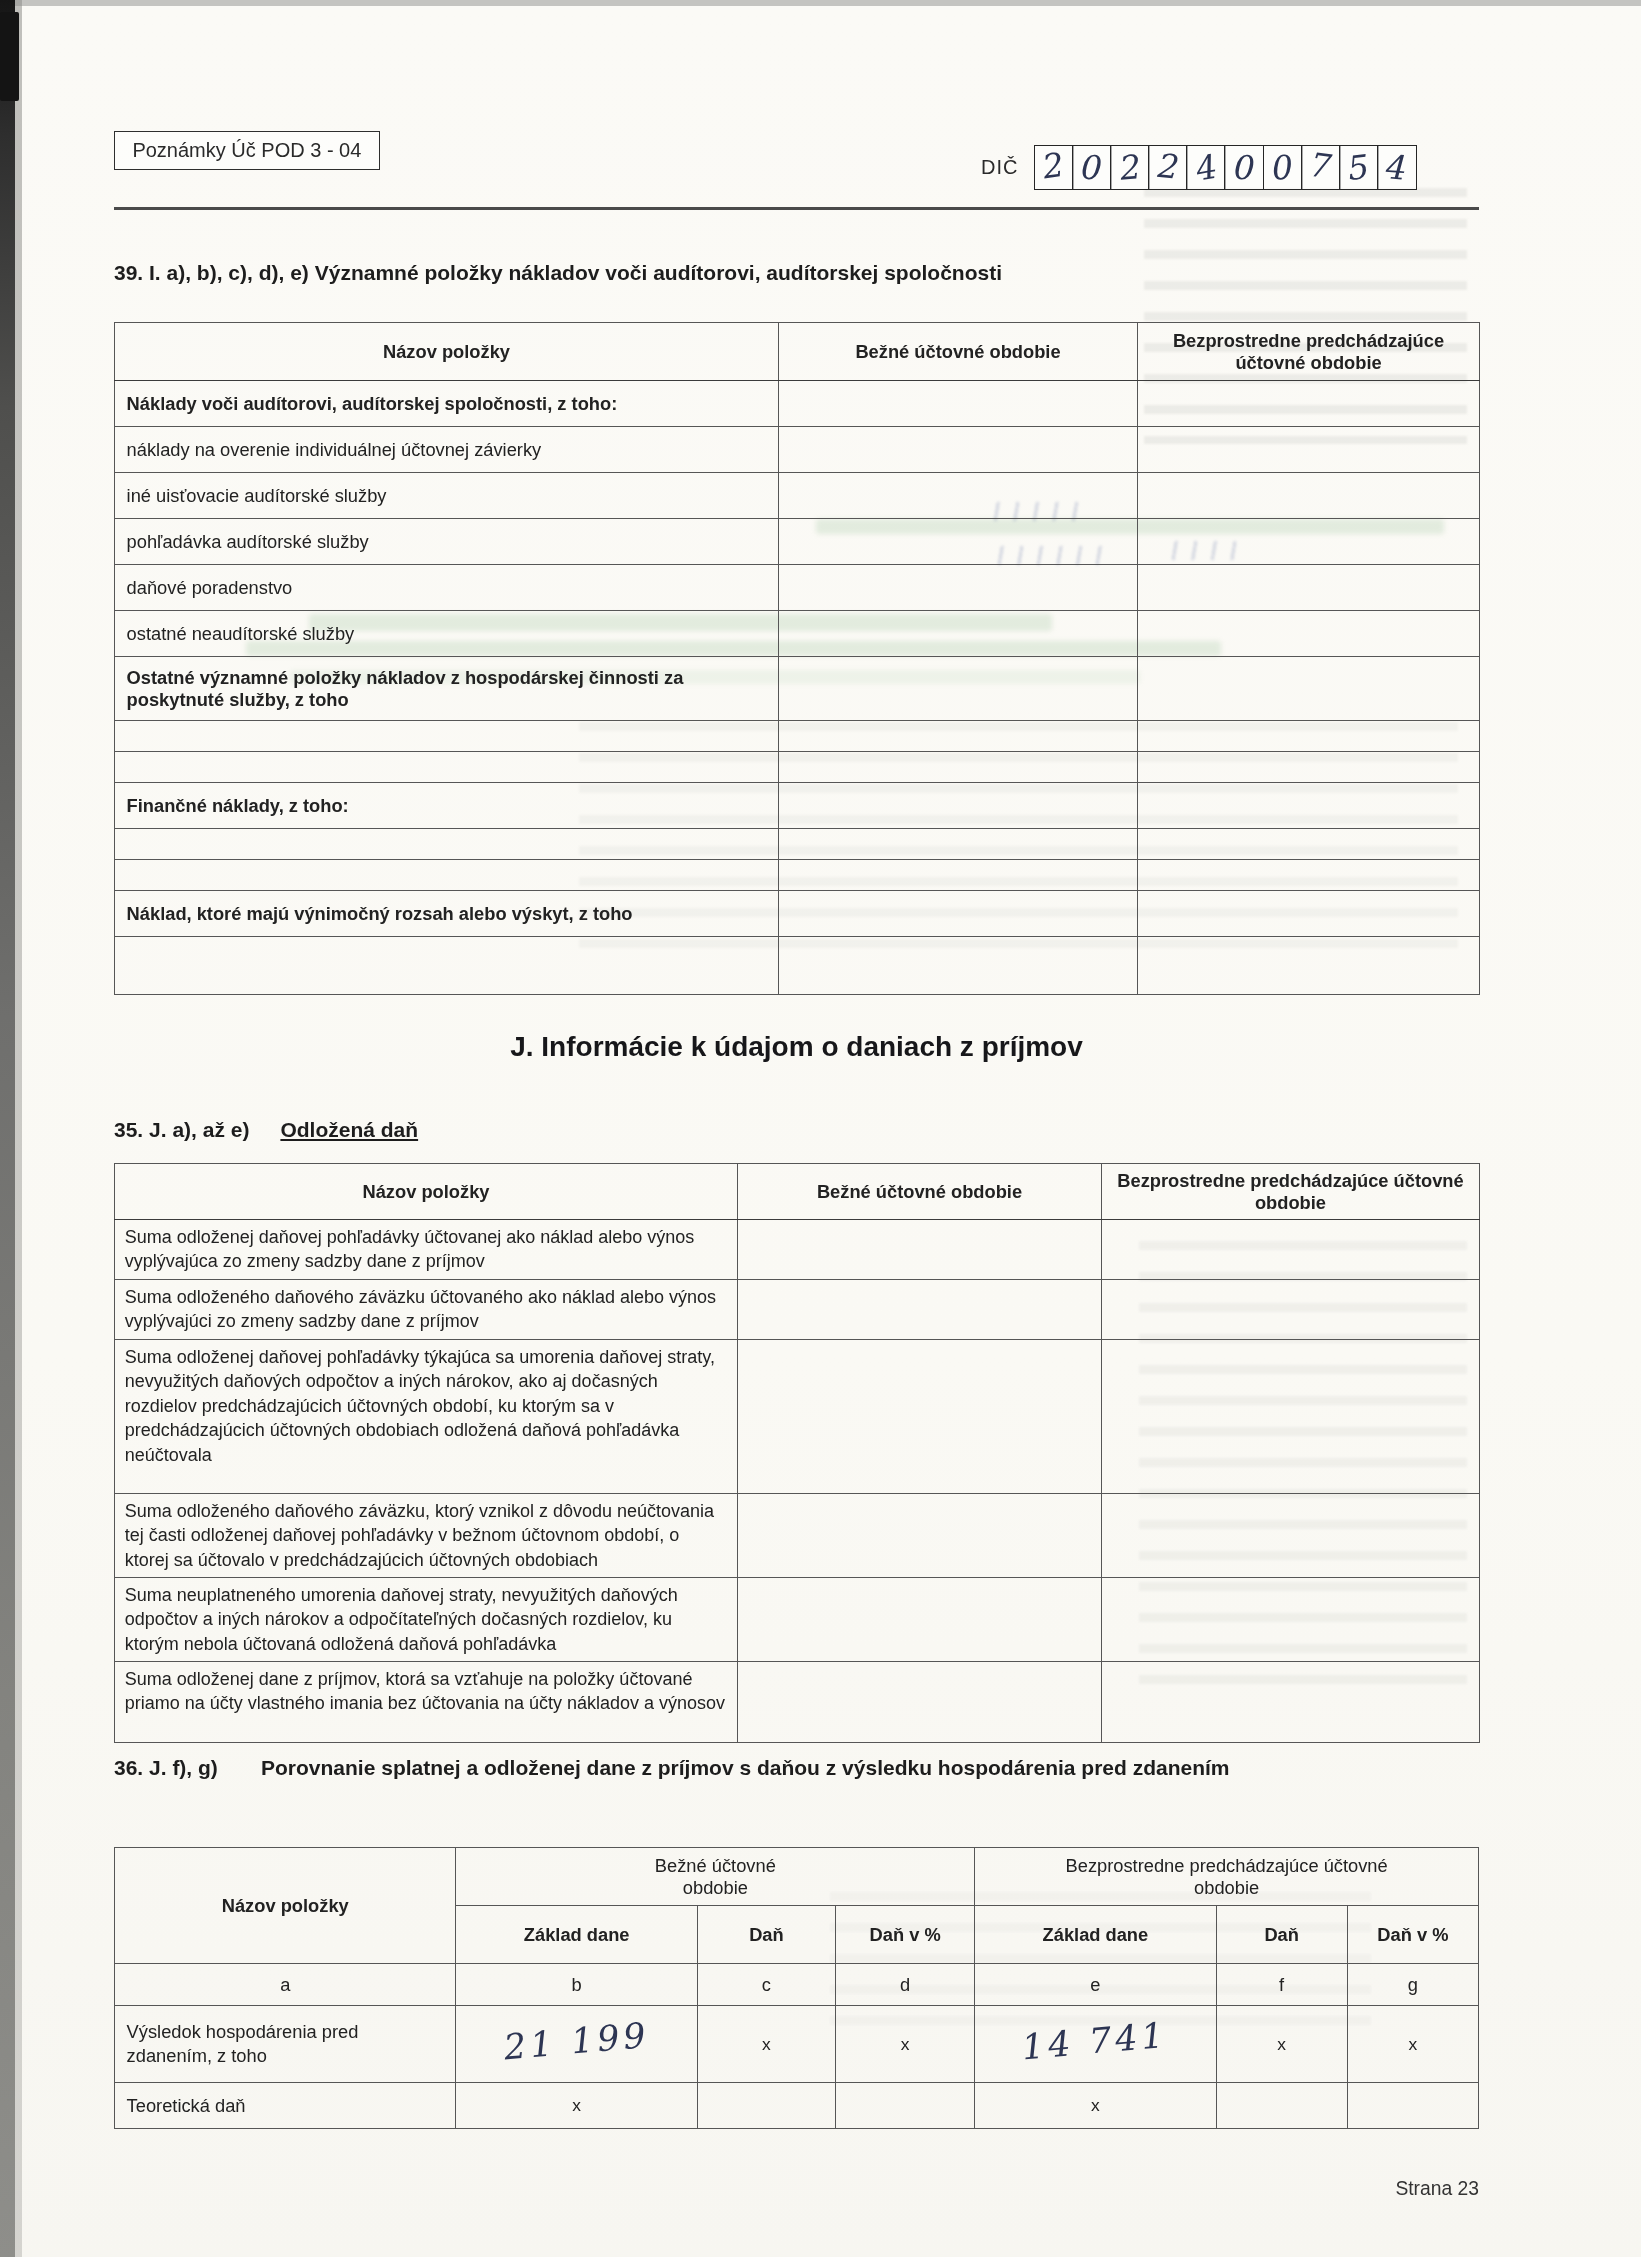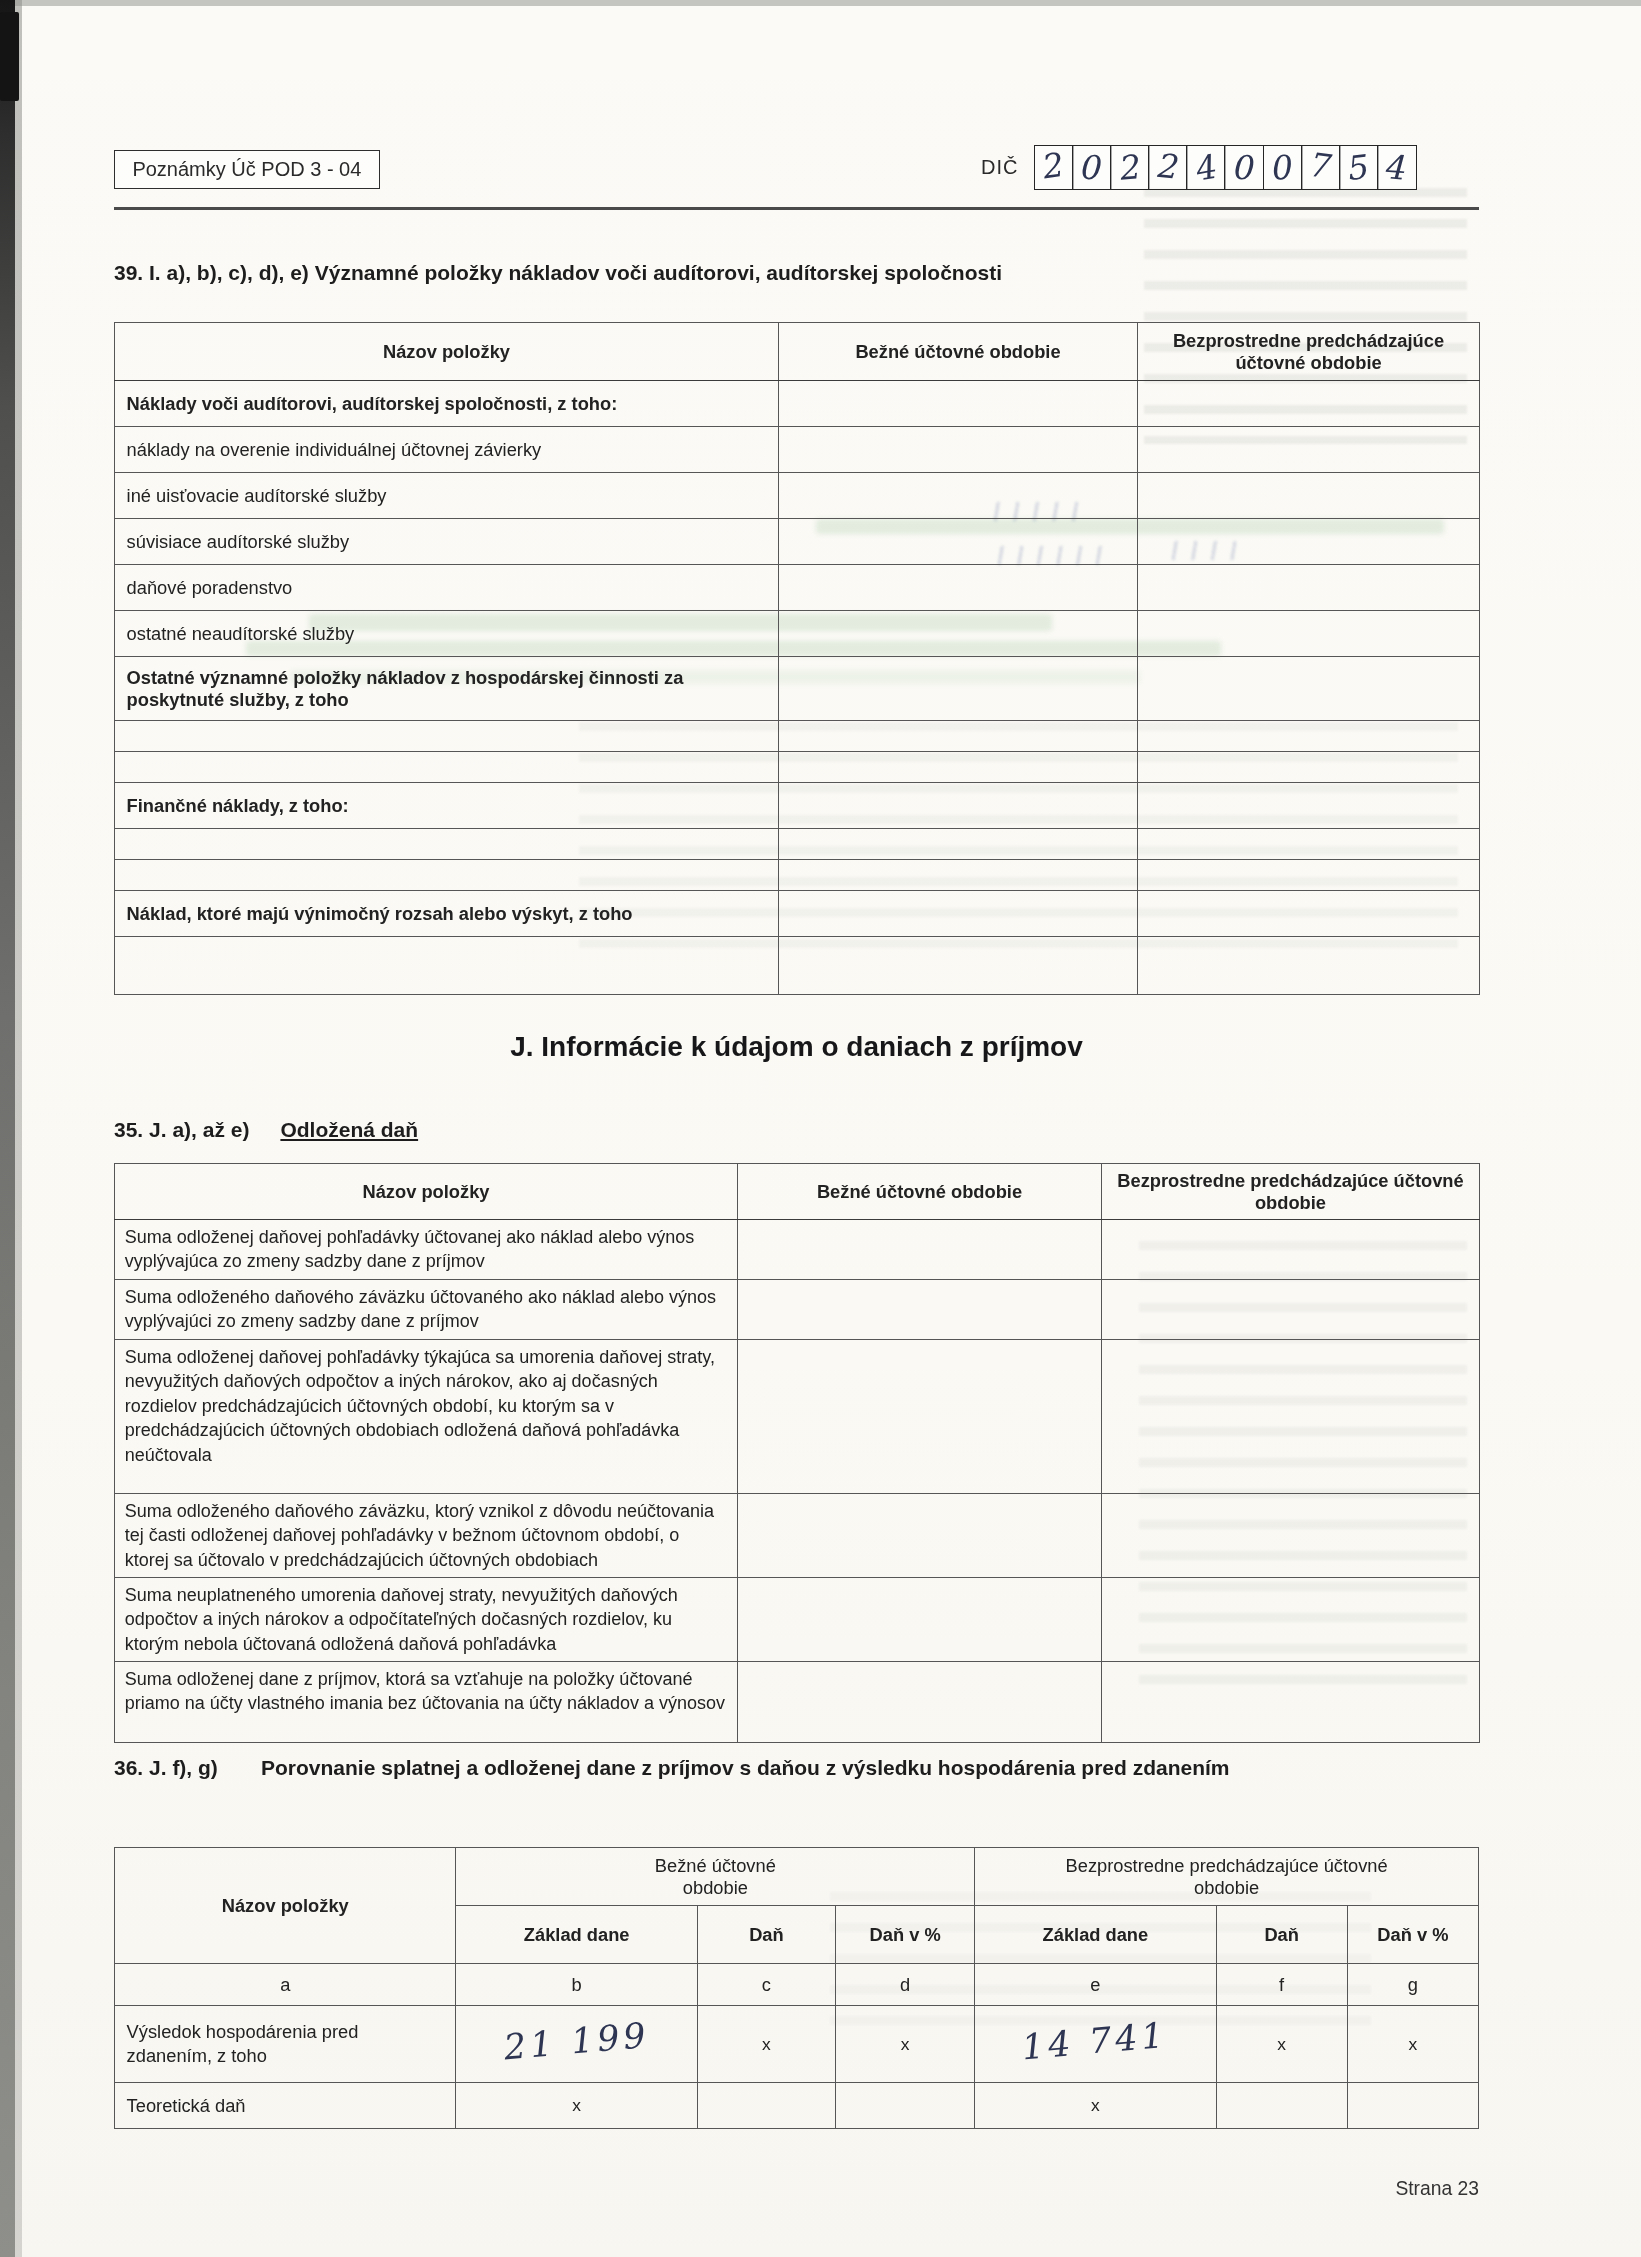--- a/index.html
+++ b/index.html
@@ -32,21 +32,21 @@
     filter: blur(1.2px);
   }
   .g-green { background: rgba(140,185,140,0.22); filter: blur(2.9px); border-radius: 2.9px; }
   .g-ink {
     height: 19.3px; opacity: .5; filter: blur(1.4px);
     background: repeating-linear-gradient(100deg, transparent 0 6.8px, rgba(70,90,150,0.45) 6.8px 9.7px, transparent 9.7px 19.3px);
   }
 
   
   .title-box {
-    position: absolute; left: 114px; top: 150px;
+    position: absolute; left: 114px; top: 131px;
     border: 1.9px solid #2e2e2e; padding: 6.8px 17.4px;
     font-size: 20px; color: #2a2a2a; background: rgba(255,255,255,0.5);
   }
   .dic { position: absolute; left: 981px; top: 145px; display: flex; align-items: center; gap: 15.4px; }
   .dic-label { font-size: 20px; color: #2a2a2a; letter-spacing: 1px; }
   .dic-cells { display: flex; }
   .dic-cell {
     width: 40px; height: 45px; border: 1.9px solid #262626; margin-left: -1.9px;
     display: flex; align-items: center; justify-content: center; background: rgba(255,255,255,0.6);
   }
@@ -195,21 +195,21 @@
       <td class="lbl">náklady na overenie individuálnej účtovnej závierky</td>
       <td class="val"></td>
       <td class="val"></td>
     </tr>
     <tr class="hr">
       <td class="lbl">iné uisťovacie audítorské služby</td>
       <td class="val"></td>
       <td class="val"></td>
     </tr>
     <tr class="hr">
-      <td class="lbl">súvisiace audítorské služby</td>
+      <td class="lbl">pohľadávka audítorské služby</td>
       <td class="val"></td>
       <td class="val"></td>
     </tr>
     <tr class="hr">
       <td class="lbl">daňové poradenstvo</td>
       <td class="val"></td>
       <td class="val"></td>
     </tr>
     <tr class="hr">
       <td class="lbl">ostatné neaudítorské služby</td>

